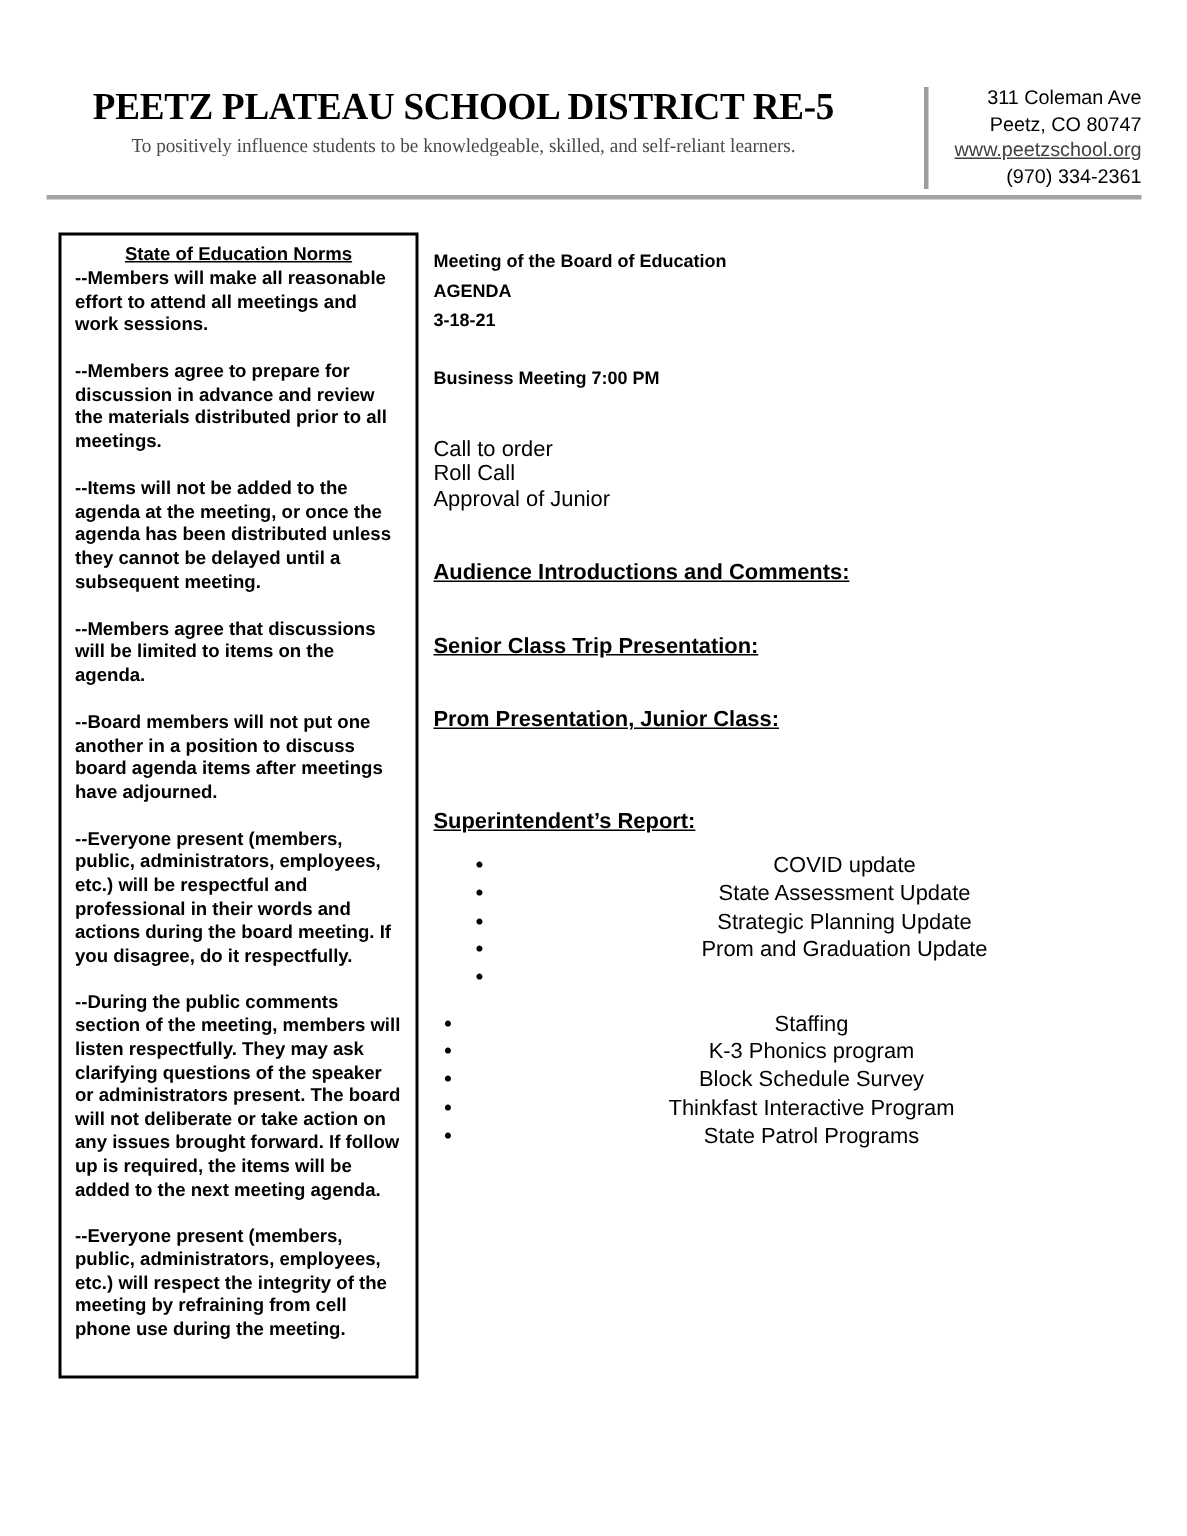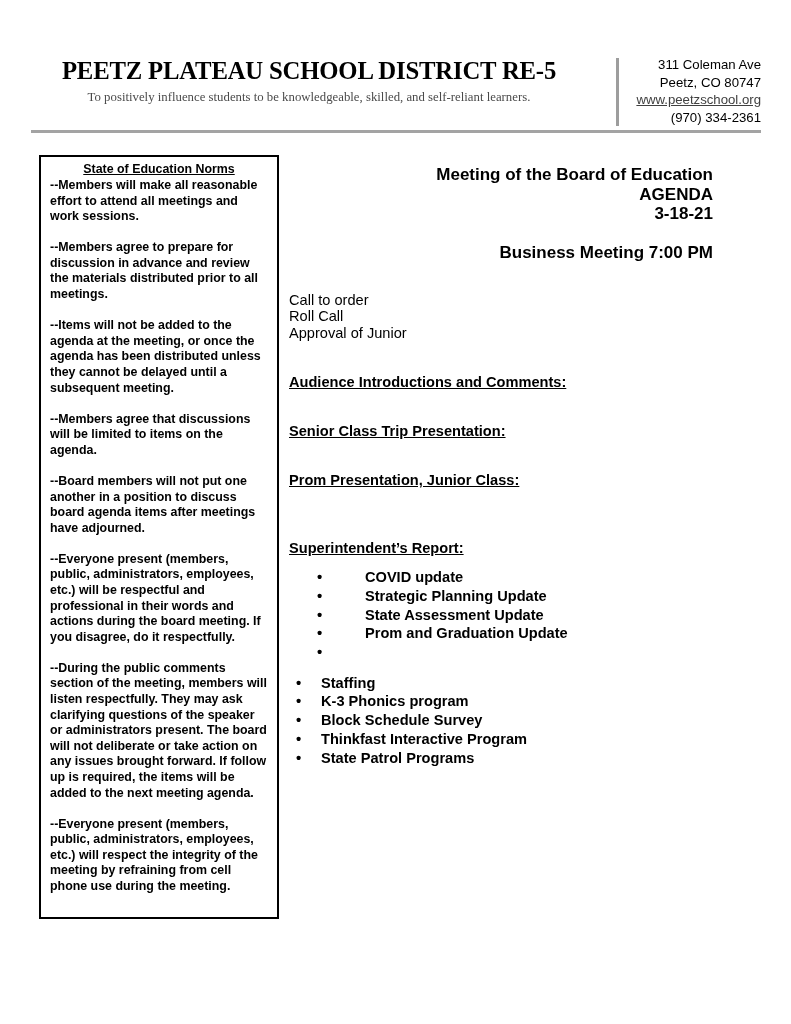--- a/index.html
+++ b/index.html
@@ -121,22 +121,22 @@
   .norms-para:last-child { margin-bottom: 0; }
 
   
   .agenda {
     position: absolute;
     left: 289px;
     top: 165px;
     width: 472px;
   }
   .agenda-center {
-    text-align: right;
-    font-size: 17px;
+    text-align: left;
+    font-size: 12px;
     font-weight: bold;
     line-height: 19.6px;
     padding-right: 48px;
   }
   .agenda-center .spacer-line { height: 19.6px; }
 
   .agenda-plain {
     margin-top: 29px;
     font-size: 14.6px;
     font-weight: normal;
@@ -157,24 +157,25 @@
   .sec-super      { margin-top: 50px; }
   .sec-principal  { margin-top: 52px; }
 
   ul.bullets {
     list-style: none;
     margin: 0;
     padding: 0;
   }
   ul.bullets li {
     font-size: 14.6px;
-    font-weight: bold;
+    font-weight: normal;
     line-height: 18.7px;
     position: relative;
     white-space: nowrap;
+    text-align: center;
   }
   ul.bullets li::before {
     content: "\2022";
     position: absolute;
     font-size: 15px;
     line-height: 18.7px;
   }
   
   ul.super-list { margin-top: 11px; padding-left: 76px; }
   ul.super-list li::before { left: -48px; }
@@ -236,22 +237,22 @@
     <div class="section-head sec-audience">Audience Introductions and Comments:</div>
 
     <div class="section-head sec-senior">Senior Class Trip Presentation:</div>
 
     <div class="section-head sec-prom">Prom Presentation, Junior Class:</div>
 
     <div class="section-head sec-super">Superintendent’s Report:</div>
 
     <ul class="bullets super-list">
       <li>COVID update</li>
+      <li>State Assessment Update</li>
       <li>Strategic Planning Update</li>
-      <li>State Assessment Update</li>
       <li>Prom and Graduation Update</li>
       <li>&nbsp;</li>
     </ul>
 
 
     <ul class="bullets principal-list">
       <li>Staffing</li>
       <li>K-3 Phonics program</li>
       <li>Block Schedule Survey</li>
       <li>Thinkfast Interactive Program</li>

